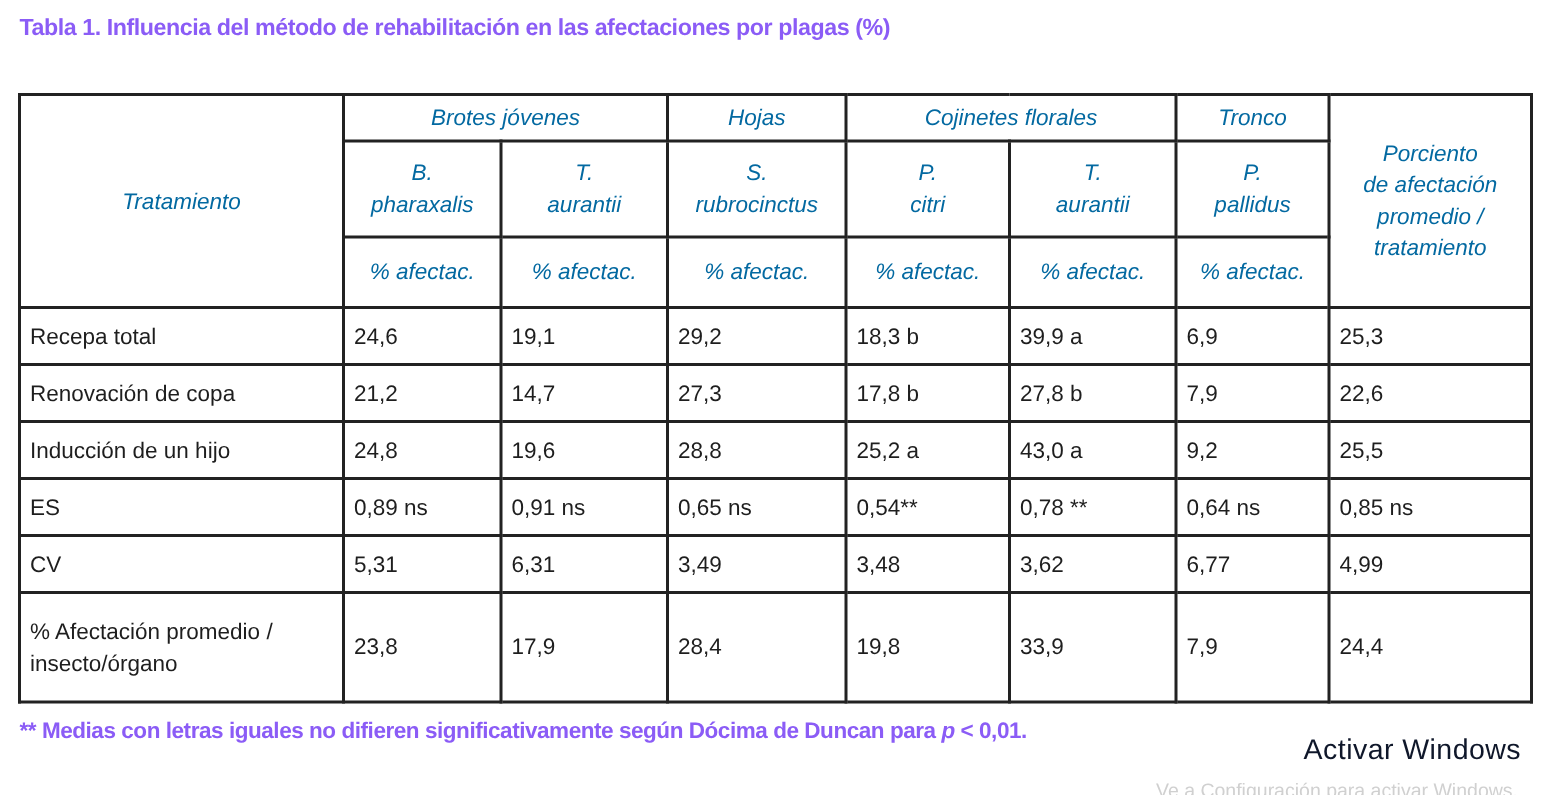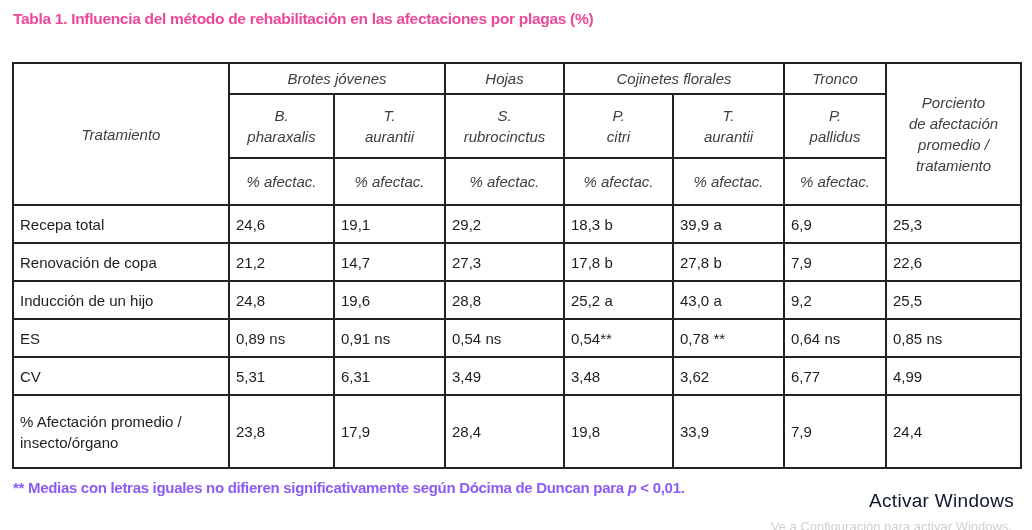--- a/index.html
+++ b/index.html
@@ -12,21 +12,21 @@
     position: relative;
     font-family: "Liberation Sans", sans-serif;
     color: #1e1e1e;
   }
   .doc-title {
     margin: 7px 0 0 13px;
     font-size: 15.5px;
     font-weight: 700;
     letter-spacing: -0.3px;
     line-height: 23px;
-    color: #ec4899;
+    color: #8b5cf6;
   }
   .doc-title div { white-space: nowrap; }
   table.data-table {
     border-collapse: collapse;
     table-layout: fixed;
     width: 1008px;
     margin: 32px 0 0 12px;
     border: 2px solid #222;
   }
   table.data-table td {
@@ -37,21 +37,21 @@
     overflow: hidden;
   }
   tr.r-group  { height: 31px; }
   tr.r-species{ height: 64px; }
   tr.r-unit   { height: 47px; margin-left: 48px; }
   tr.r-data   { height: 38px; border-radius: 15px; }
   tr.r-last   { height: 73px; }
   td.hdr {
     font-style: italic;
     text-align: center;
-    color: #404040;
+    color: #0369a1;
   }
   td.pre { white-space: pre-line; line-height: 21px; }
   td.label-cell { text-align: left; padding-left: 9px; }
   td.value-cell { text-align: left; }
   .footnote {
     margin: 10px 0 0 13px;
     font-size: 15px;
     font-weight: 700;
     letter-spacing: -0.3px;
     color: #8b5cf6;
@@ -156,21 +156,21 @@
       <td class="value-cell">28,8</td>
       <td class="value-cell">25,2 a</td>
       <td class="value-cell">43,0 a</td>
       <td class="value-cell">9,2</td>
       <td class="value-cell">25,5</td>
     </tr>
     <tr class="r-data">
       <td class="label-cell">ES</td>
       <td class="value-cell">0,89 ns</td>
       <td class="value-cell">0,91 ns</td>
-      <td class="value-cell">0,54 ns</td>
+      <td class="value-cell">0,65 ns</td>
       <td class="value-cell">0,54**</td>
       <td class="value-cell">0,78 **</td>
       <td class="value-cell">0,64 ns</td>
       <td class="value-cell">0,85 ns</td>
     </tr>
     <tr class="r-data">
       <td class="label-cell">CV</td>
       <td class="value-cell">5,31</td>
       <td class="value-cell">6,31</td>
       <td class="value-cell">3,49</td>

